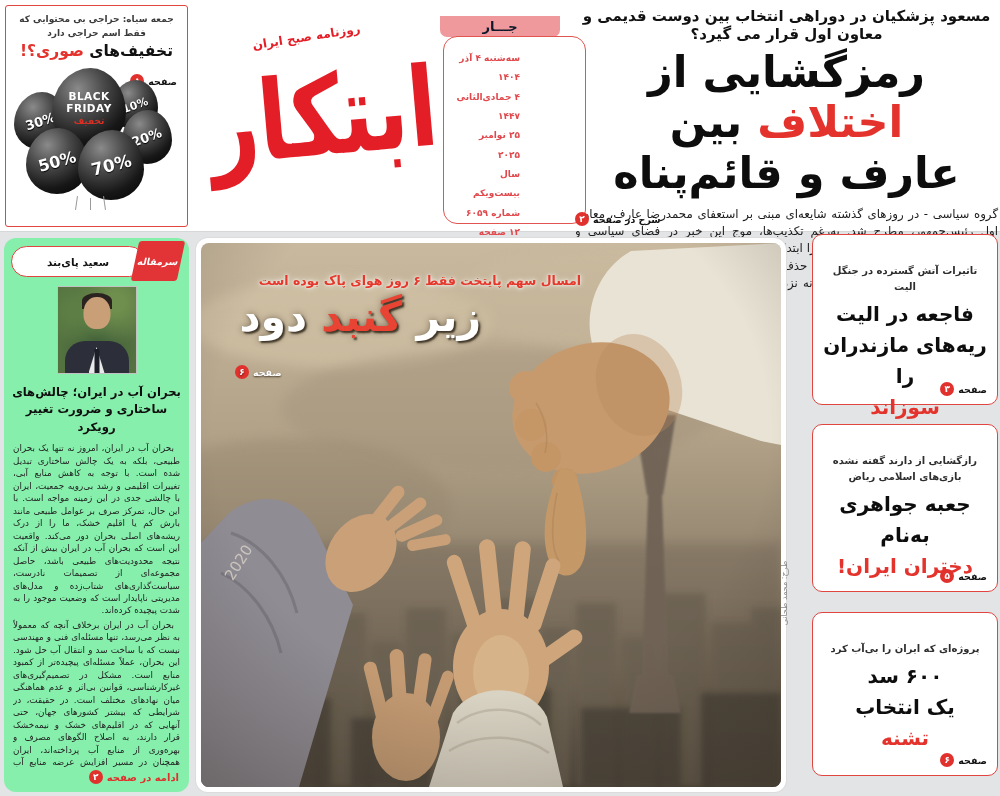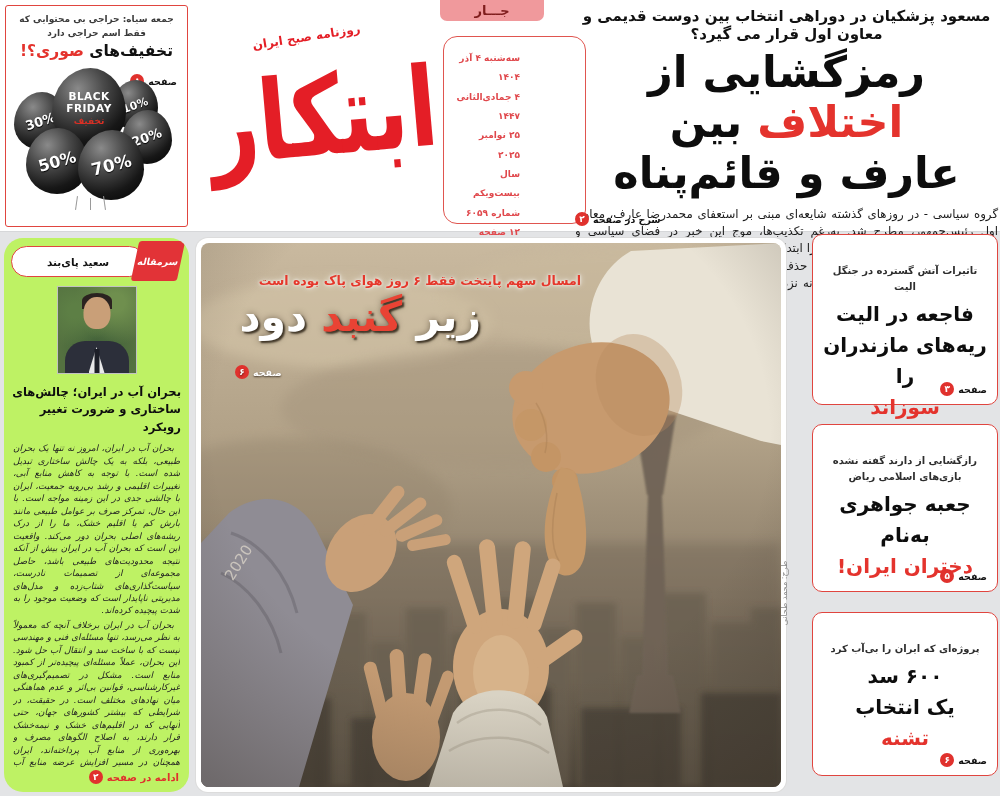--- a/index.html
+++ b/index.html
@@ -20,55 +20,55 @@
     display:flex;flex-direction:column;align-items:center;justify-content:center;color:#fff;overflow:hidden;}
   .balloon .pct{font-weight:900;direction:ltr;text-shadow:0 1px 1px #000;}
   .bf-main-txt{direction:ltr;font-weight:900;font-size:10.5px;letter-spacing:.5px;line-height:1.15;text-align:center;}
   .bf-main-red{color:#d93025;font-size:9px;font-weight:900;margin-top:2px;}
   .string{position:absolute;width:1px;background:#9a9a9a;}
 
   
   .logo{position:absolute;left:192px;top:18px;width:262px;height:196px;display:flex;align-items:center;justify-content:center;
     color:#e41e26;font-size:86px;font-weight:900;transform:rotate(-5deg) scaleY(1.28);line-height:1;}
   .tagline{position:absolute;left:252px;top:30px;color:#e41e26;font-size:12px;font-weight:bold;transform:rotate(-9deg);}
-  .header-tab{position:absolute;left:440px;top:0;width:104px;height:21px;background:#f0999c;border-radius:0 0 7px 7px;
-    display:flex;align-items:center;justify-content:center;color:#7f1d1d;font-weight:900;font-size:13px;letter-spacing:1px;}
+  .header-tab{position:absolute;left:440px;top:16px;width:120px;height:21px;background:#f0999c;border-radius:0 0 7px 7px;
+    display:flex;align-items:center;justify-content:center;color:#0f172a;font-weight:900;font-size:13px;letter-spacing:1px;}
   .date-box{position:absolute;left:443px;top:36px;width:141px;height:186px;border:1.4px solid #e0554f;border-radius:14px;background:#fff;}
   .date-lines{position:absolute;left:10px;top:12px;width:66px;text-align:right;direction:rtl;color:#e0484c;font-size:9px;font-weight:bold;line-height:2.15;}
 
   
   .lead{position:absolute;left:575px;top:4px;width:423px;height:224px;}
   .lead-kicker{text-align:center;font-size:15px;font-weight:900;color:#111;margin-top:3px;}
   .lead-headline{text-align:center;font-size:43px;font-weight:900;color:#0d0d0d;line-height:1.17;margin-top:4px;}
   .lead-headline .red{color:#e4332d;}
   .lead-body{margin-top:8px;font-size:11.8px;line-height:1.46;color:#1c1c1c;text-align:justify;direction:rtl;}
   .lead-more{position:absolute;left:0;bottom:2px;}
 
   
   .pbadge{display:flex;align-items:center;gap:4px;font-size:9.5px;font-weight:bold;color:#111;direction:rtl;width:max-content;}
   .pbadge .num{width:14px;height:14px;border-radius:50%;background:#e0312d;color:#fff;display:flex;align-items:center;justify-content:center;font-size:9px;font-weight:bold;}
   .pbadge.light{color:#fff;text-shadow:0 1px 2px rgba(40,30,20,.8);}
 
   
-  .ed-panel{position:absolute;left:4px;top:238px;width:185px;height:554px;background:#bef264;border-radius:19px;display:flex;flex-direction:column;overflow:hidden;}
+  .ed-panel{position:absolute;left:4px;top:238px;width:185px;height:554px;background:#86efac;border-radius:12px;display:flex;flex-direction:column;overflow:hidden;}
   .ed-head{position:relative;height:46px;flex:none;}
   .ed-pill{position:absolute;left:7px;top:8px;right:44px;height:29px;border:1.3px solid #e0453f;border-radius:16px;background:#fff;display:flex;align-items:center;justify-content:center;font-size:10.5px;font-weight:bold;color:#111;}
   .ed-tag{position:absolute;right:8px;top:3px;width:46px;height:40px;background:#e23337;transform:skewX(-12deg);border-radius:3px;display:flex;align-items:center;justify-content:center;color:#fff;font-size:9.5px;font-weight:bold;}
   .photo{width:78px;height:86px;margin:2px auto 6px;border:1px solid #c2c2c2;position:relative;flex:none;background:
     radial-gradient(circle at 22% 28%,#5d7f45 8%,rgba(0,0,0,0) 42%),
     radial-gradient(circle at 74% 18%,#6f8f4e 10%,rgba(0,0,0,0) 46%),
     radial-gradient(circle at 52% 70%,#44633a 14%,rgba(0,0,0,0) 52%),#547140;}
   .photo .hair{position:absolute;top:6px;left:50%;transform:translateX(-50%);width:30px;height:16px;border-radius:50% 50% 0 0;background:#2b2320;}
   .photo .head{position:absolute;top:10px;left:50%;transform:translateX(-50%);width:27px;height:32px;border-radius:48% 48% 44% 44%;background:#c99f78;}
   .photo .suit{position:absolute;bottom:0;left:50%;transform:translateX(-50%);width:64px;height:32px;border-radius:20px 20px 0 0;background:#2c2f3a;}
   .photo .shirt{position:absolute;bottom:0;left:50%;transform:translateX(-50%);width:16px;height:26px;background:#e8e8e8;clip-path:polygon(50% 0,100% 100%,0 100%);}
   .photo .tie{position:absolute;bottom:0;left:50%;transform:translateX(-50%);width:5px;height:24px;background:#1d1f28;}
-  .ed-title{flex:none;margin:4px 8px 4px;text-align:right;font-size:11.6px;font-weight:900;color:#0e0e0e;line-height:1.5;}
+  .ed-title{flex:none;margin:4px 8px 4px;text-align:center;font-size:11.6px;font-weight:900;color:#0e0e0e;line-height:1.5;}
   .ed-body{flex:1;margin:2px 9px 0;font-size:8.8px;line-height:1.42;color:#222;text-align:justify;direction:rtl;overflow:hidden;}
-  .ed-body p{margin:0 0 2px;text-indent:6px;font-style:italic;}
+  .ed-body p{margin:0 0 2px;text-indent:6px;}
   .ed-more{flex:none;margin:3px 10px 8px;color:#e0312d;}
   .ed-more .pbadge{color:#e0312d;font-size:10px;}
 
   
   .art-frame{position:absolute;left:196px;top:238px;width:590px;height:554px;background:#fff;border-radius:12px;box-shadow:0 0 0 1px #dcdcdc;}
   .art-inner{position:absolute;left:5px;top:5px;right:5px;bottom:5px;border-radius:8px;overflow:hidden;}
   .art-kicker{position:absolute;top:30px;left:16px;width:364px;text-align:right;direction:rtl;color:#e5372b;font-size:12.5px;font-weight:bold;
     text-shadow:0 0 3px rgba(255,255,255,.95),0 0 6px rgba(255,255,255,.8);}
   .art-title{position:absolute;top:50px;left:24px;width:256px;text-align:right;direction:rtl;font-size:41px;font-weight:900;color:#fff;line-height:1.2;
     text-shadow:2px 2px 2px rgba(45,35,22,.85),0 0 6px rgba(45,35,22,.5);}

